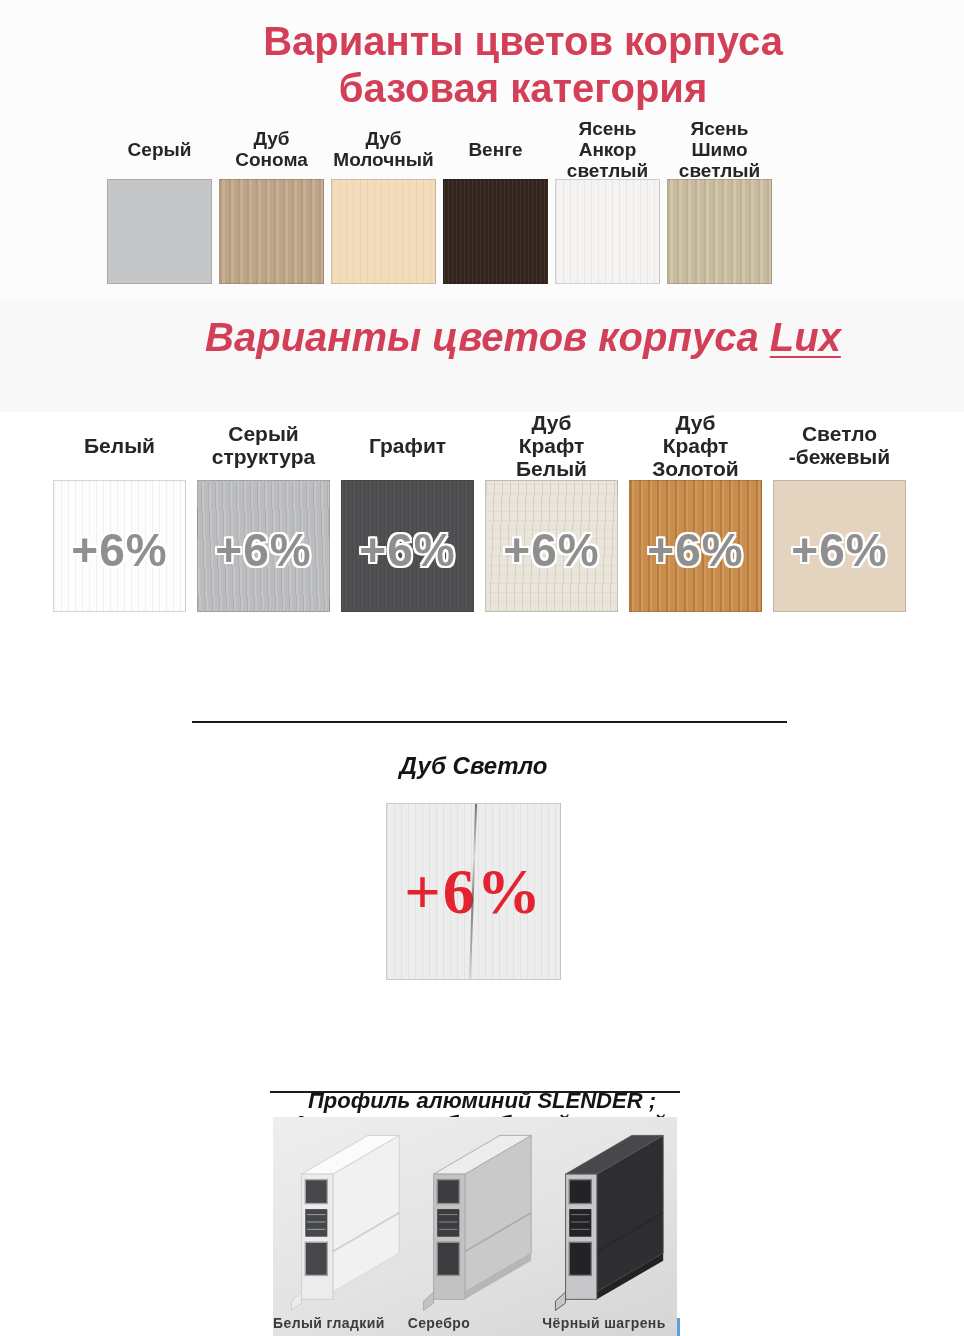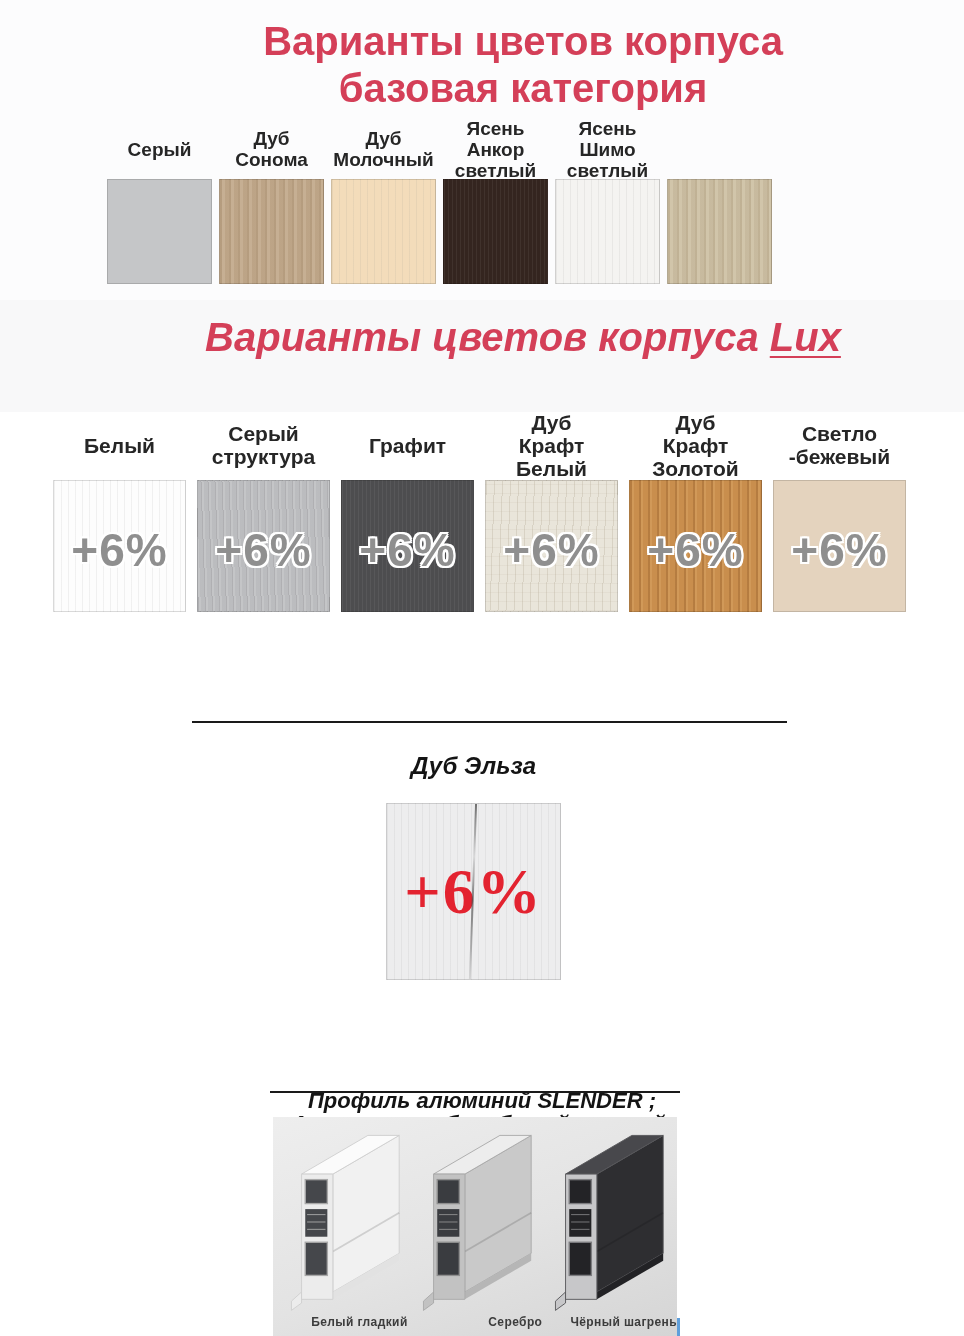--- a/index.html
+++ b/index.html
@@ -78,21 +78,21 @@
   
   .profile-heading { top:1073px; font-size:22px; line-height:23px;margin-top:16px; }
   .rule-profile { top:1091px; left:270px; width:410px; }
   .photo {
     position:absolute; left:273px; top:1117px; width:404px; height:219px;
     background:linear-gradient(160deg,#eeeeee 0%, #e3e3e3 55%, #d5d5d5 100%);
     display:flex; flex-direction:column;
   }
   .photo-profiles { flex:1; display:flex; align-items:flex-end; justify-content:space-around; padding:0 4px; }
   .photo-labels { height:24px; display:flex; }
-  .photo-label { flex:1; text-align:right; font-size:12px; font-weight:bold; color:#3c3c3c; letter-spacing:0.4px; }
+  .photo-label { flex:1; text-align:left; font-size:14px; font-weight:bold; color:#3c3c3c; letter-spacing:0.4px; }
   .prof-svg { width:118px; height:198px; display:block; }
   .prof-white  { --top:#fbfbfb; --side:#f1f1f1; --skirt:#e2e2e2; --front:#ececec; --hole:#45474b; --rib:#a8a8a8; --edge:#cfcfcf; }
   .prof-silver { --top:#ededed; --side:#c9c9c9; --skirt:#b6b6b6; --front:#c2c2c2; --hole:#3a3c40; --rib:#8f8f8f; --edge:#a9a9a9; }
   .prof-black  { --top:#48484c; --side:#2e2e31; --skirt:#222225; --front:#c7c7c9; --hole:#232326; --rib:#7d7d80; --edge:#565659; }
   .blue-caret { position:absolute; left:677px; top:1318px; width:3px; height:18px; background:#5f9fdb; }
 </style>
 </head>
 <body>
 
 <svg width="0" height="0" style="position:absolute">
@@ -120,20 +120,21 @@
 
   <div class="red-title pre" style="top: 18px; color: rgb(212, 63, 88);">Варианты цветов корпуса
 базовая категория</div>
 
   <div class="label-row row1-labels">
     <div class="label-cell pre">Серый</div>
     <div class="label-cell pre">Дуб
 Сонома</div>
     <div class="label-cell pre">Дуб
 Молочный</div>
+    <div class="label-cell pre">Венге</div>
     <div class="label-cell pre">Ясень
 Анкор
 светлый</div>
     <div class="label-cell pre">Ясень
 Шимо
 светлый</div>
   </div>
 
   <div class="swatch-row row1-swatches">
     <div class="swatch" style="background-color: rgb(197, 198, 200);"></div>
@@ -179,21 +180,21 @@
     <div class="swatch tex-gold" style="background-color: rgb(201, 142, 77);">
         <span class="plus-tag">+6%</span>
       </div>
     <div class="swatch" style="background-color: rgb(228, 211, 190);">
         <span class="plus-tag">+6%</span>
       </div>
   </div>
 
   <div class="rule rule-insert"></div>
 
-  <div class="elsa-label">Дуб Эльза</div>
+  <div class="elsa-label">Дуб Светло</div>
   <div class="swatch tex-faint elsa-swatch" style="background-color: rgb(237, 237, 238);">
     <div class="elsa-crack"></div>
     <span class="elsa-plus" style="color: rgb(227, 35, 48);">+6%</span>
   </div>
 
   <div class="black-heading profile-heading pre">Профиль алюминий SLENDER ;
 4 цвета: серебро, белый, черный,
 золото белое.</div>
   <div class="rule rule-profile"></div>
 

